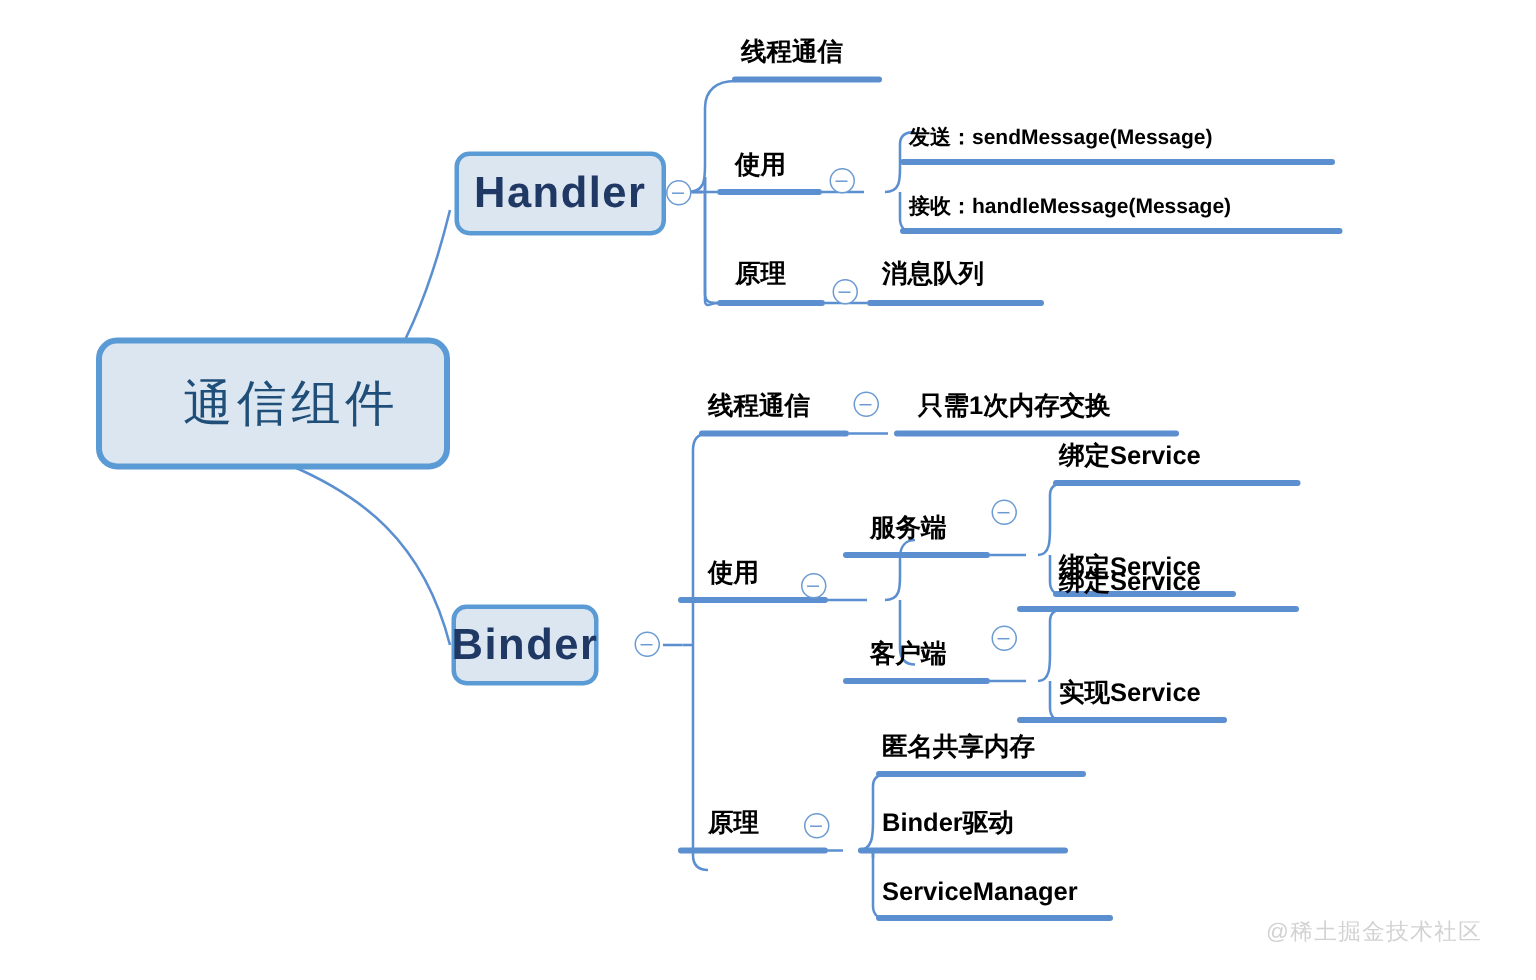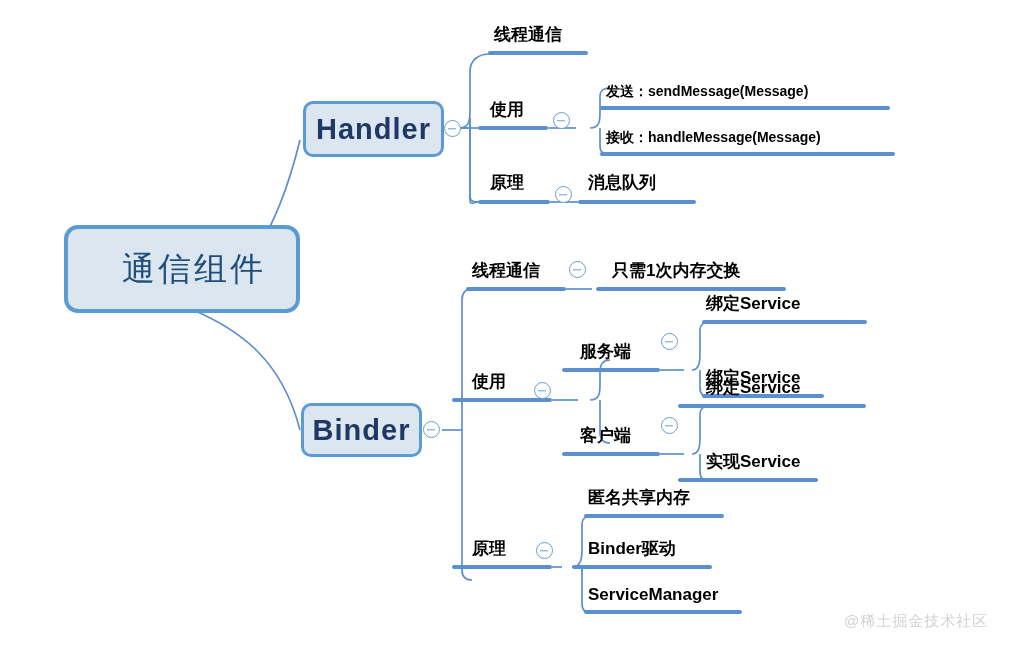--- a/index.html
+++ b/index.html
@@ -228,21 +228,21 @@
 
   <div class="topic size-m" style="left:490px; top:172px; height:28px;">
     <span class="topic-text">原理</span>
   </div>
   <div class="toggle" style="left:555px; top:186px;"></div>
 
   <div class="topic size-m" style="left:588px; top:172px; height:28px;">
     <span class="topic-text">消息队列</span>
   </div>
 
-  <div class="l1-node" style="left:301px; top:403px; width:121px; height:54px;">
+  <div class="l1-node" style="left:301px; top:403px; width:98px; height:54px;">
     <span class="l1-label">Binder</span>
   </div>
   <div class="toggle" style="left:423px; top:421px;"></div>
 
   <div class="topic size-m" style="left:472px; top:260px; height:28px;">
     <span class="topic-text">线程通信</span>
   </div>
   <div class="toggle" style="left:569px; top:261px;"></div>
 
   <div class="topic size-m" style="left:612px; top:260px; height:28px;">

